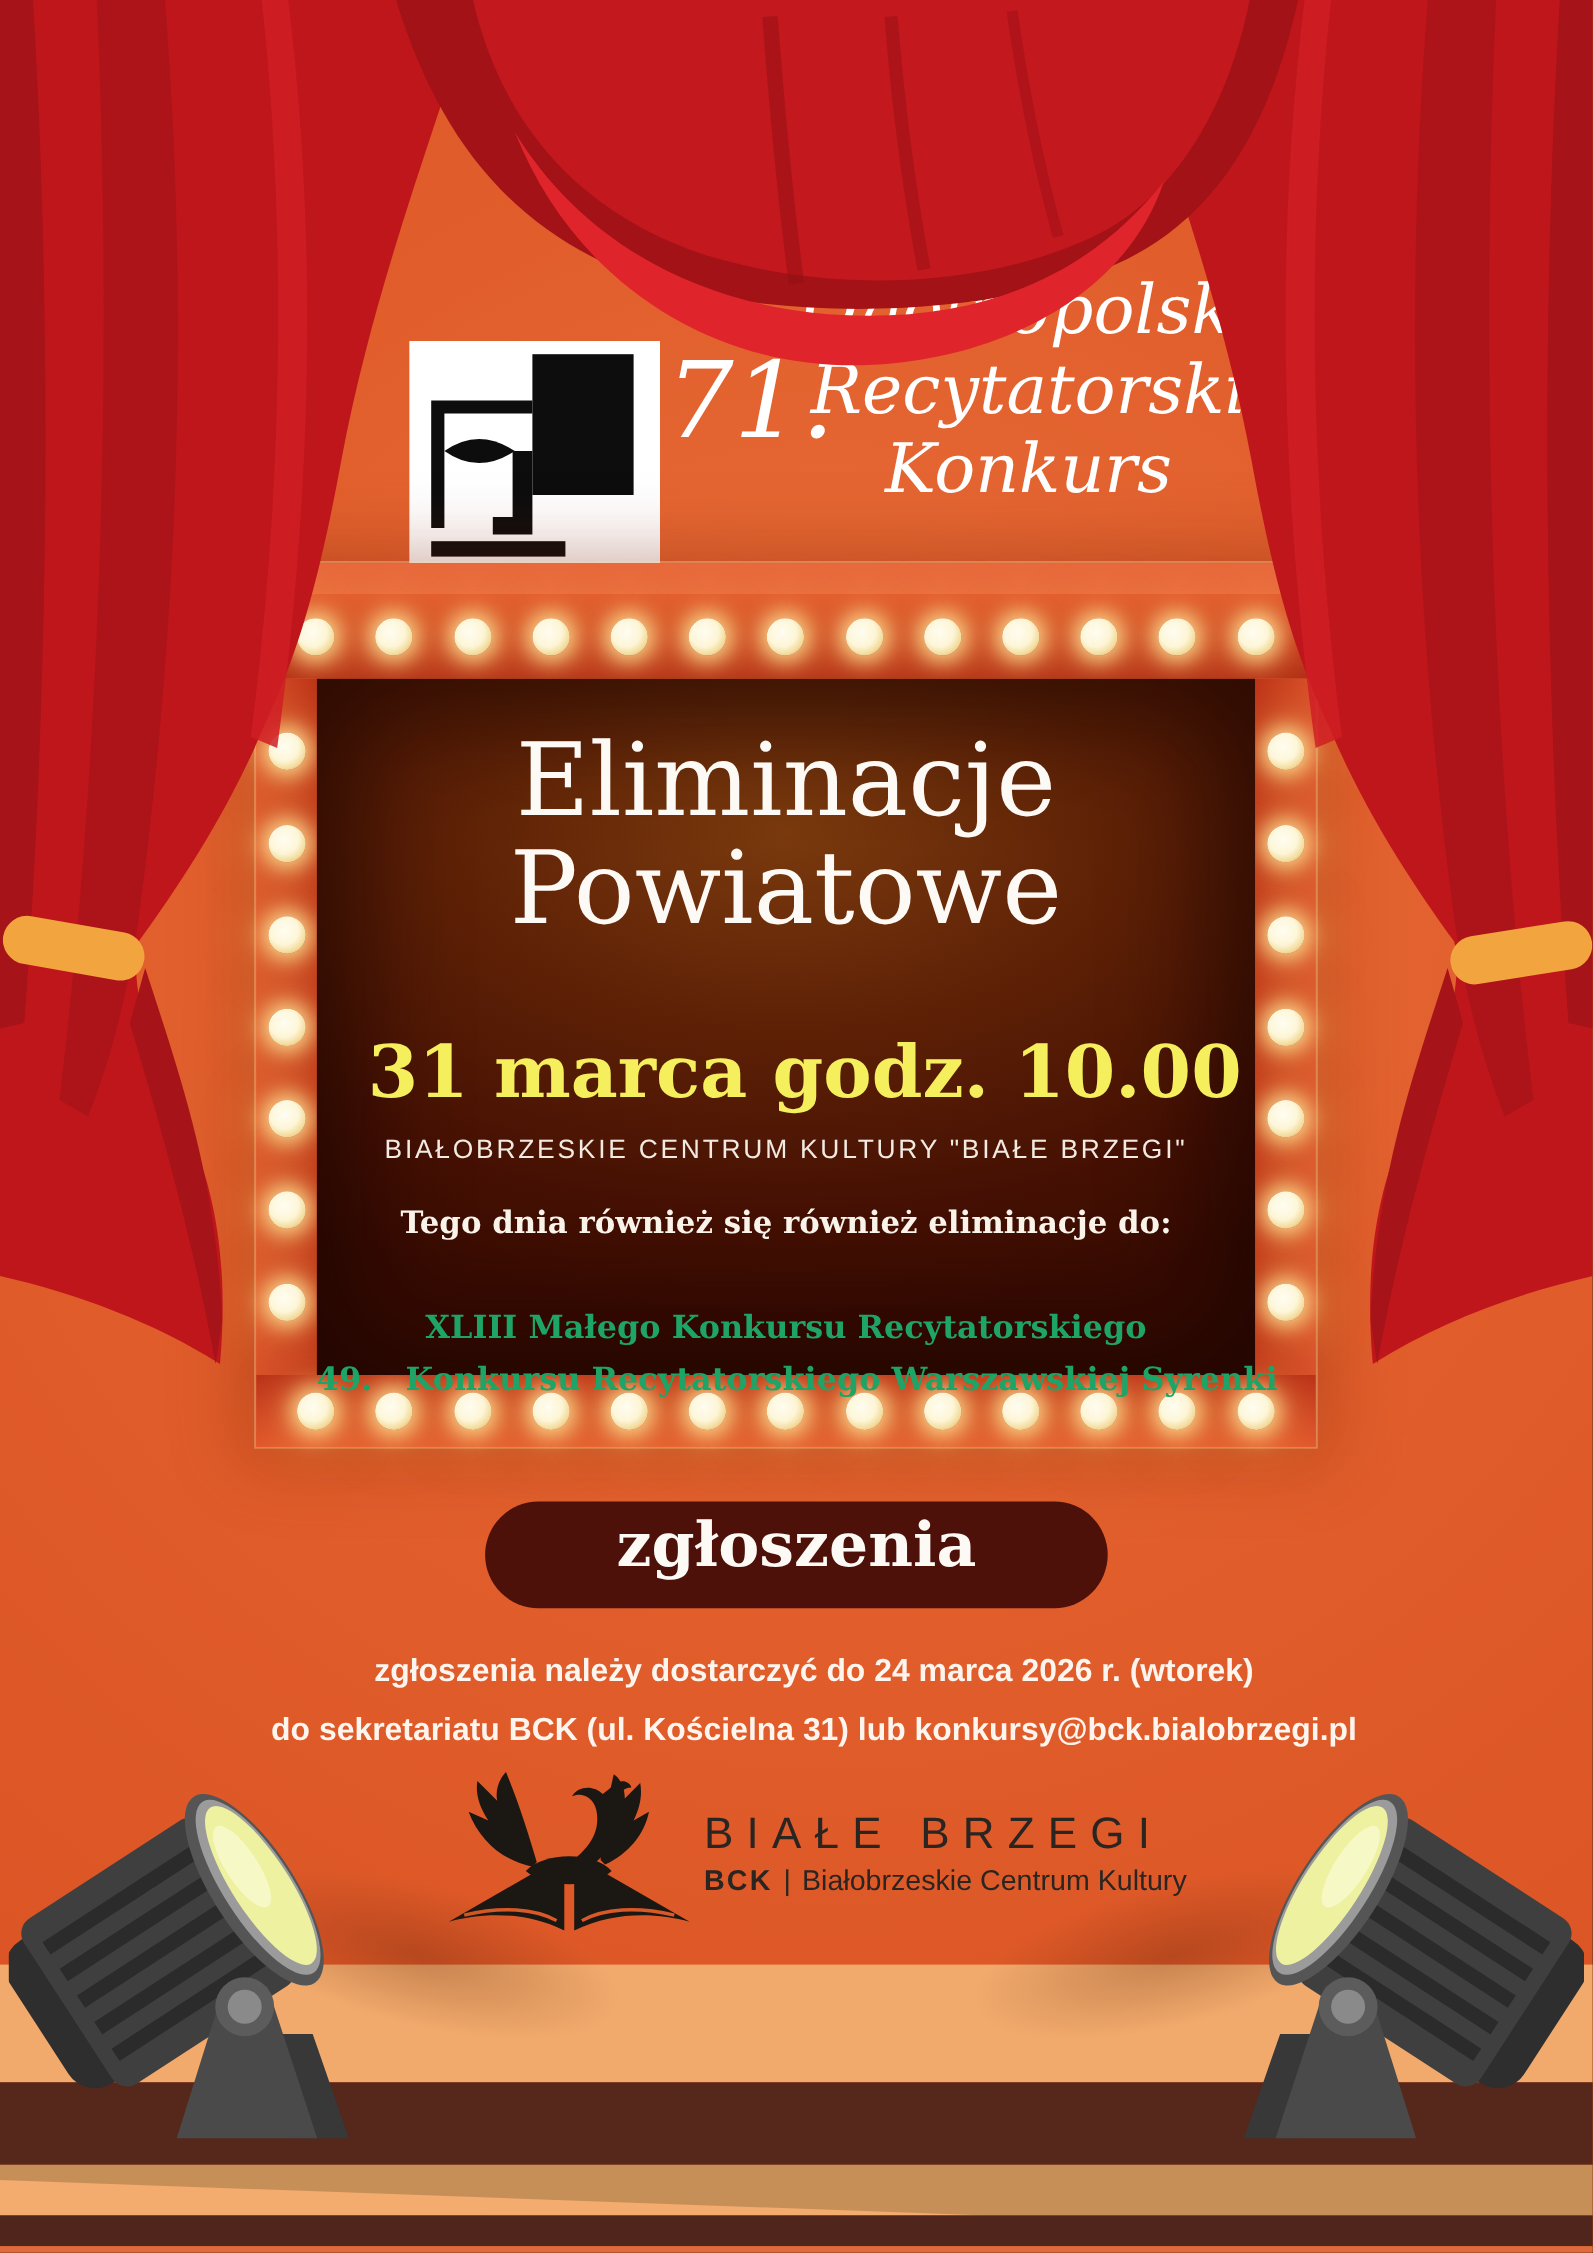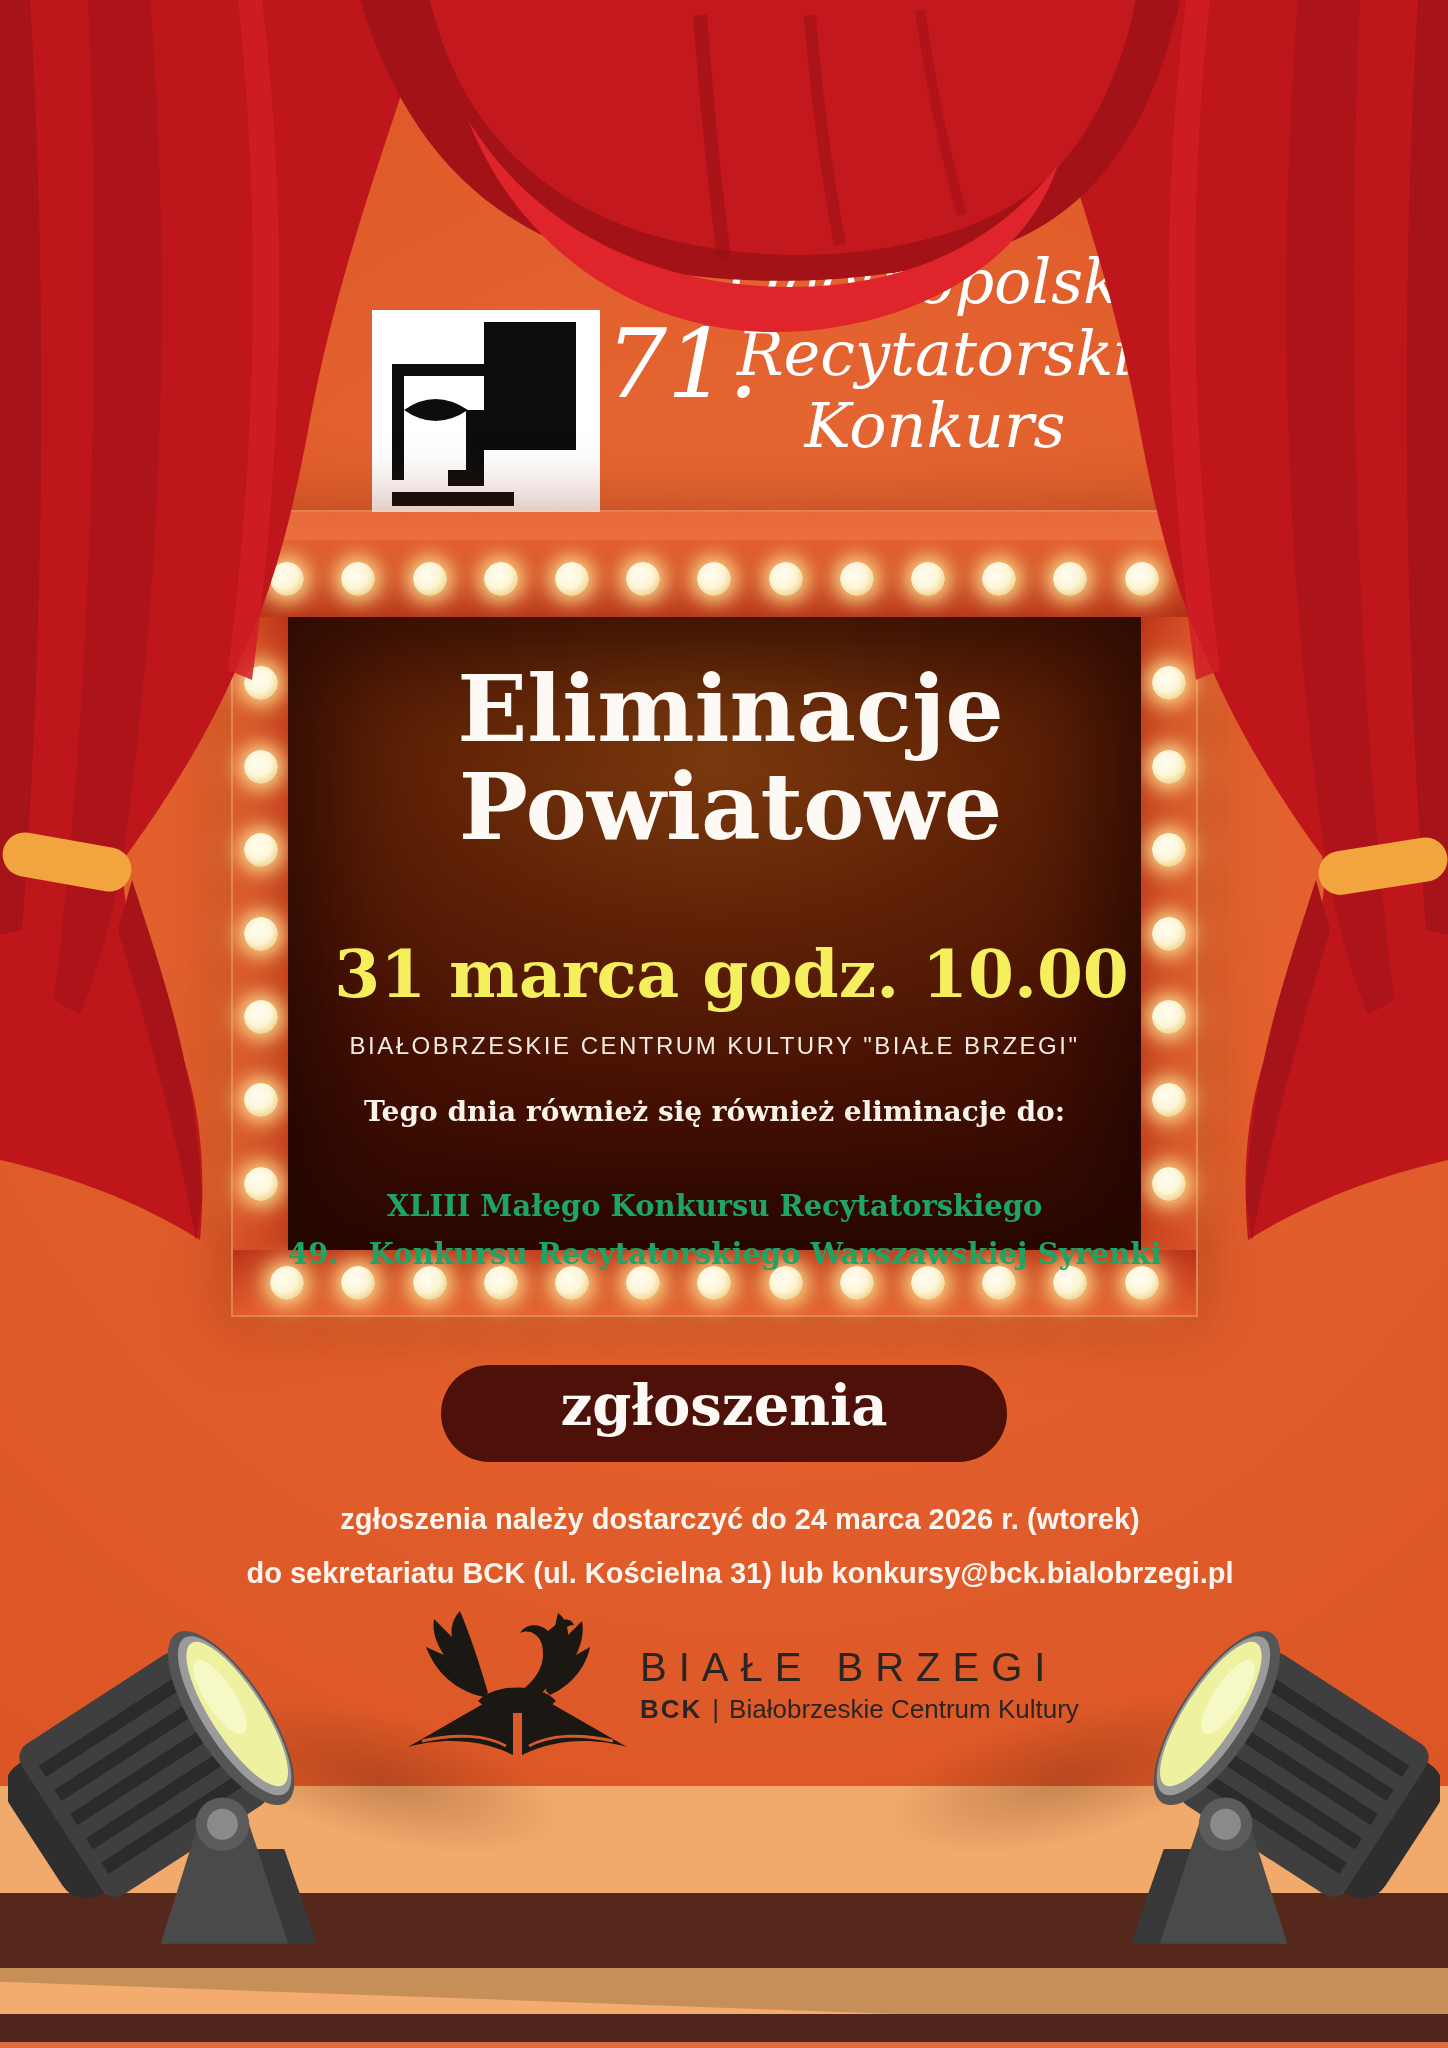--- a/index.html
+++ b/index.html
@@ -40,22 +40,22 @@
   .strip-right{right:0;top:105px;width:55px;height:633px;
     background:linear-gradient(270deg,#d9512a,#bd3418);
     flex-direction:column;justify-content:space-evenly;align-items:center;}
   .bulb{width:34px;height:34px;border-radius:50%;flex:0 0 auto;
     background:radial-gradient(circle at 42% 38%, #fffdf2 0%, #fdf6d8 45%, #f3dda0 68%, #e5b97a 85%, rgba(224,150,80,0) 100%);
     box-shadow:0 0 18px 6px rgba(255,228,150,.85), 0 0 44px 16px rgba(255,190,90,.38);}
   .panel{position:absolute;left:55px;top:105px;right:55px;bottom:65px;
     background:radial-gradient(ellipse 90% 70% at 50% 22%, #7a3a0e 0%, #5e2106 40%, #451003 78%, #380b02 100%);
     box-shadow:inset 0 0 90px 40px rgba(22,4,0,.55);}
   .panel .line{position:absolute;left:0;width:100%;text-align:center;}
-  .m-title{top:44px;font-family:"DejaVu Serif", serif;font-weight:bold;font-size:92px;
-    line-height:1.06;color:#fdfaf5;margin-left:16px;}
+  .m-title{top:44px;font-family:"DejaVu Serif", serif;font-weight:normal;font-size:92px;
+    line-height:1.06;color:#fdfaf5;}
   .m-date{top:318px;font-family:"DejaVu Serif", serif;font-weight:bold;font-size:66px;color:#f6ef5d;margin-left:17px;}
   .m-venue{top:415px;font-size:24px;letter-spacing:2.5px;color:#f2eae1;}
   .m-also{top:478px;font-family:"DejaVu Serif", serif;font-weight:bold;font-size:28px;color:#f9f3ea;}
   .m-green1{top:528px;}
   .m-green2{top:576px;}
   .m-green{font-family:"DejaVu Serif", serif;font-weight:bold;font-size:29px;color:#1ea466;white-space:pre;margin-top:44px;}
 
   
   .cta{left:50%;top:1365px;transform:translateX(-50%);width:566px;height:97px;border-radius:50px;
     background:#4e1109;z-index:6;border:none;cursor:pointer;

